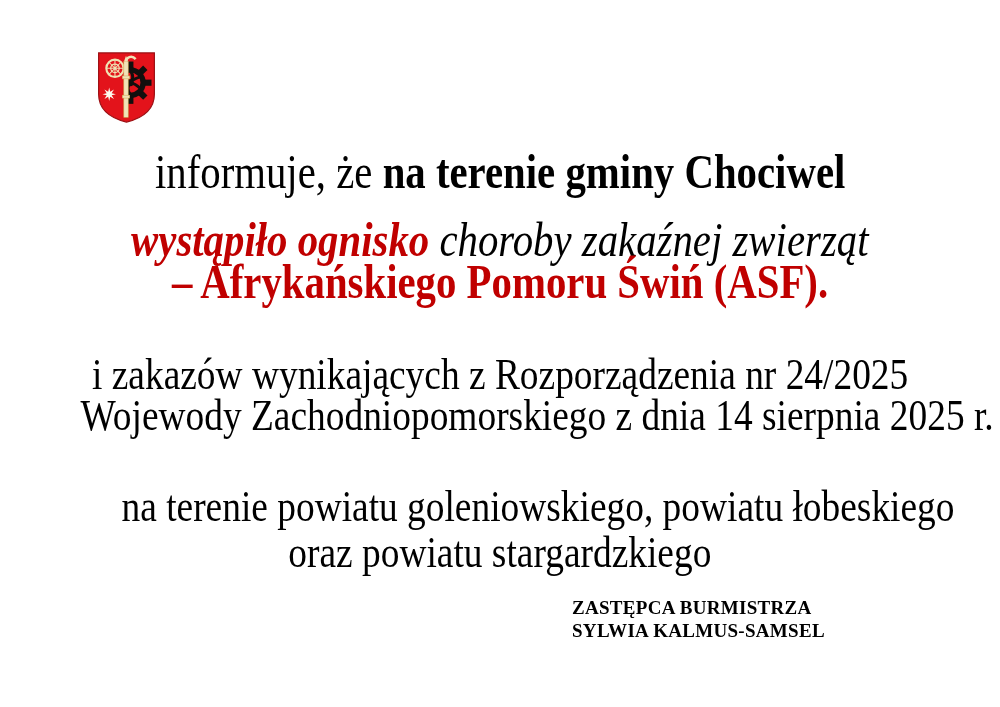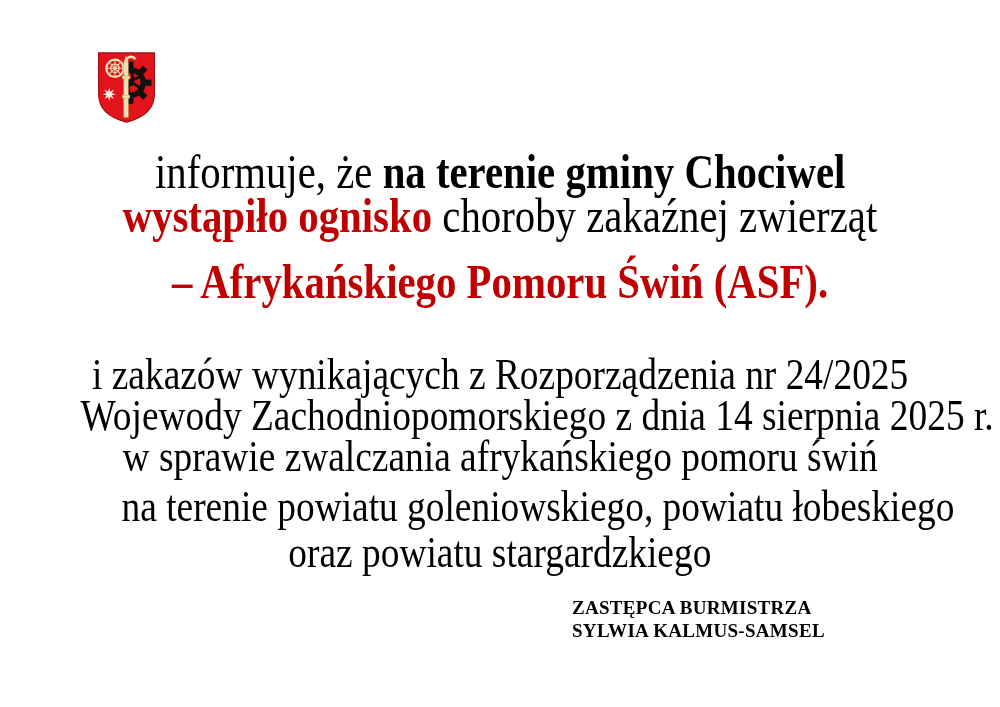--- a/index.html
+++ b/index.html
@@ -46,21 +46,21 @@
     text-align: center;
     white-space: nowrap;
   }
   .sz48 { font-size: 48px; line-height: 48px; }
   .sz44 { font-size: 44px; line-height: 44px; }
 
   .b { font-weight: 700; }
   .r { font-weight: 700; color: var(--text-red); }
 
   .l2  { top: 148px; }
-  .l3  { top: 192px; }
+  .l3  { top: 216px; font-style: italic; }
   .l4  { top: 258px; }
   .l5  { top: 313px; }
   .l6  { top: 353px; text-align: center; }
   .l7  { top: 394px; text-decoration: underline; }
   .l8  { top: 435px; }
   .l9  { top: 485px; padding-left: 48px; }
   .l10 { top: 531px; text-align: center; }
 
   .signature {
     position: absolute;
@@ -141,23 +141,20 @@
 
 
   <div class="line sz44 l6">
     <span class="squeeze"><span>i zakazów wynikających z Rozporządzenia nr 24/2025</span></span>
   </div>
 
   <div class="line sz44 l7">
     <span class="squeeze"><span>Wojewody Zachodniopomorskiego z dnia 14 sierpnia 2025 r.</span></span>
   </div>
 
-  <div class="line sz44 l8">
-    <span class="squeeze"><span>w sprawie zwalczania afrykańskiego pomoru świń</span></span>
-  </div>
 
   <div class="line sz44 l9">
     <span class="squeeze"><span>na terenie powiatu goleniowskiego, powiatu łobeskiego</span></span>
   </div>
 
   <div class="line sz44 l10">
     <span class="squeeze"><span>oraz powiatu stargardzkiego</span></span>
   </div>
 
   <div class="signature">

